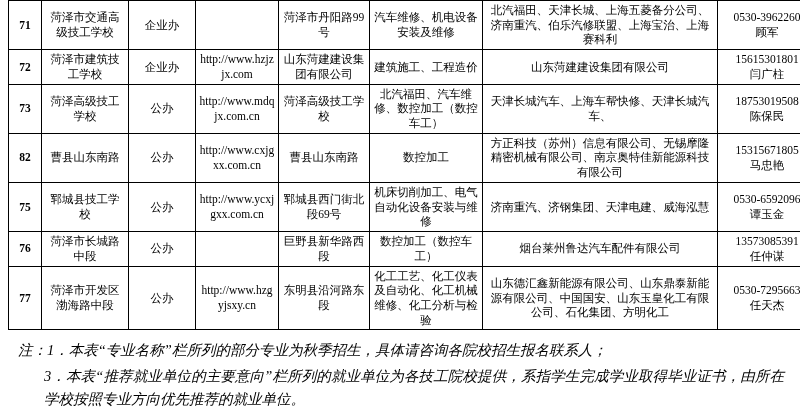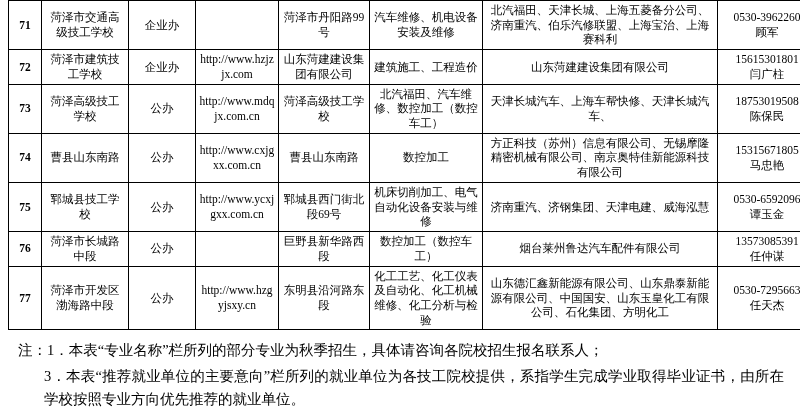--- a/index.html
+++ b/index.html
@@ -53,20 +53,21 @@
   .notes {
     margin-top: 9px;
     font-size: 14.5px;
     line-height: 1.62;
     padding-left: 10px;
     padding-right: 8px;
   }
   .notes p {
     margin: 0 0 2px 0;
     text-align: justify;
+    font-style: italic;
   }
   .note-indent { text-indent: 0; padding-left: 26px; }
   .note-first { padding-left: 0; }
 </style>
 </head>
 <body>
 
 <div class="page">
 
   <table class="schools">
@@ -104,21 +105,21 @@
         <td class="c-url">http://www.mdqjx.com.cn</td>
         <td class="c-addr">菏泽高级技工学校</td>
         <td class="c-major">北汽福田、汽车维修、数控加工（数控车工）</td>
         <td class="c-employ">天津长城汽车、上海车帮快修、天津长城汽车、</td>
         <td class="c-contact">
           <span class="contact-line">18753019508</span>
           <span class="contact-line">陈保民</span>
         </td>
       </tr>
       <tr>
-        <td class="c-no">74</td>
+        <td class="c-no">82</td>
         <td class="c-school">曹县山东南路</td>
         <td class="c-type">公办</td>
         <td class="c-url">http://www.cxjgxx.com.cn</td>
         <td class="c-addr">曹县山东南路</td>
         <td class="c-major">数控加工</td>
         <td class="c-employ">方正科技（苏州）信息有限公司、无锡摩隆精密机械有限公司、南京奥特佳新能源科技有限公司</td>
         <td class="c-contact">
           <span class="contact-line">15315671805</span>
           <span class="contact-line">马忠艳</span>
         </td>

